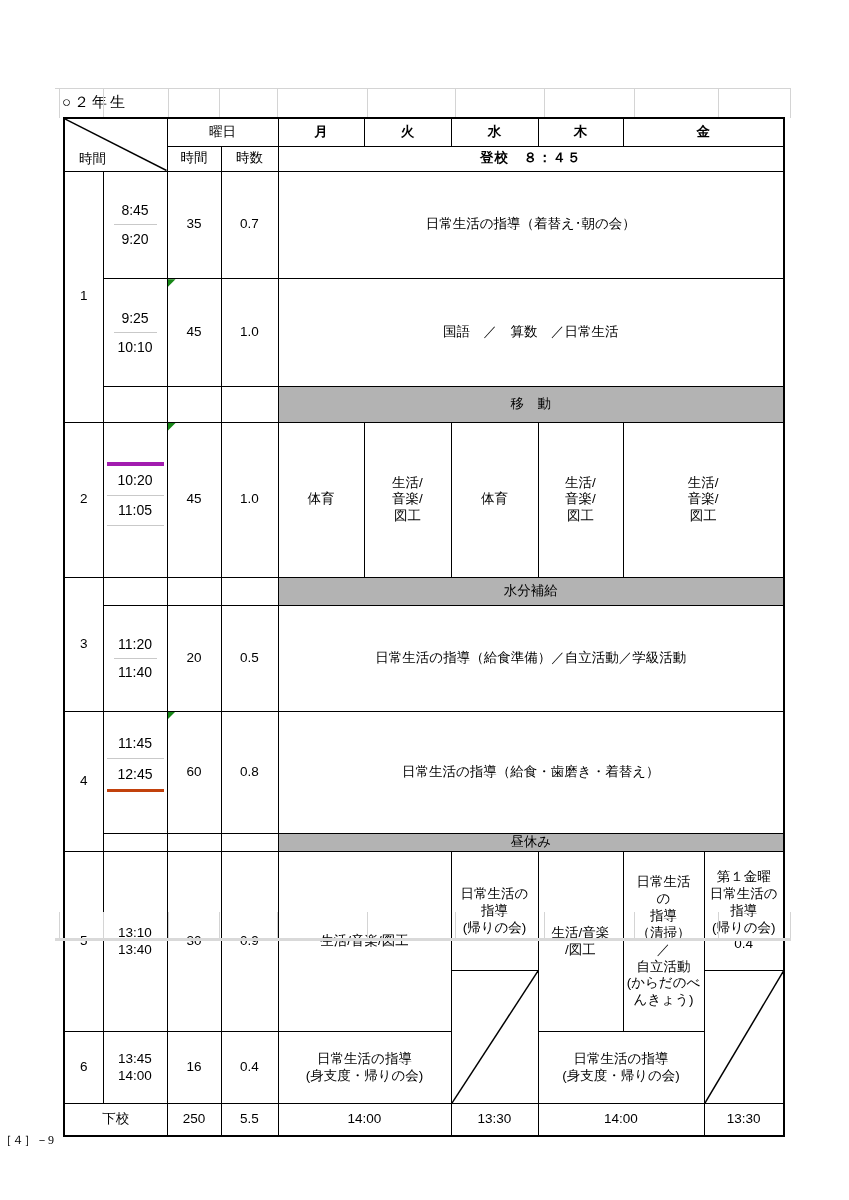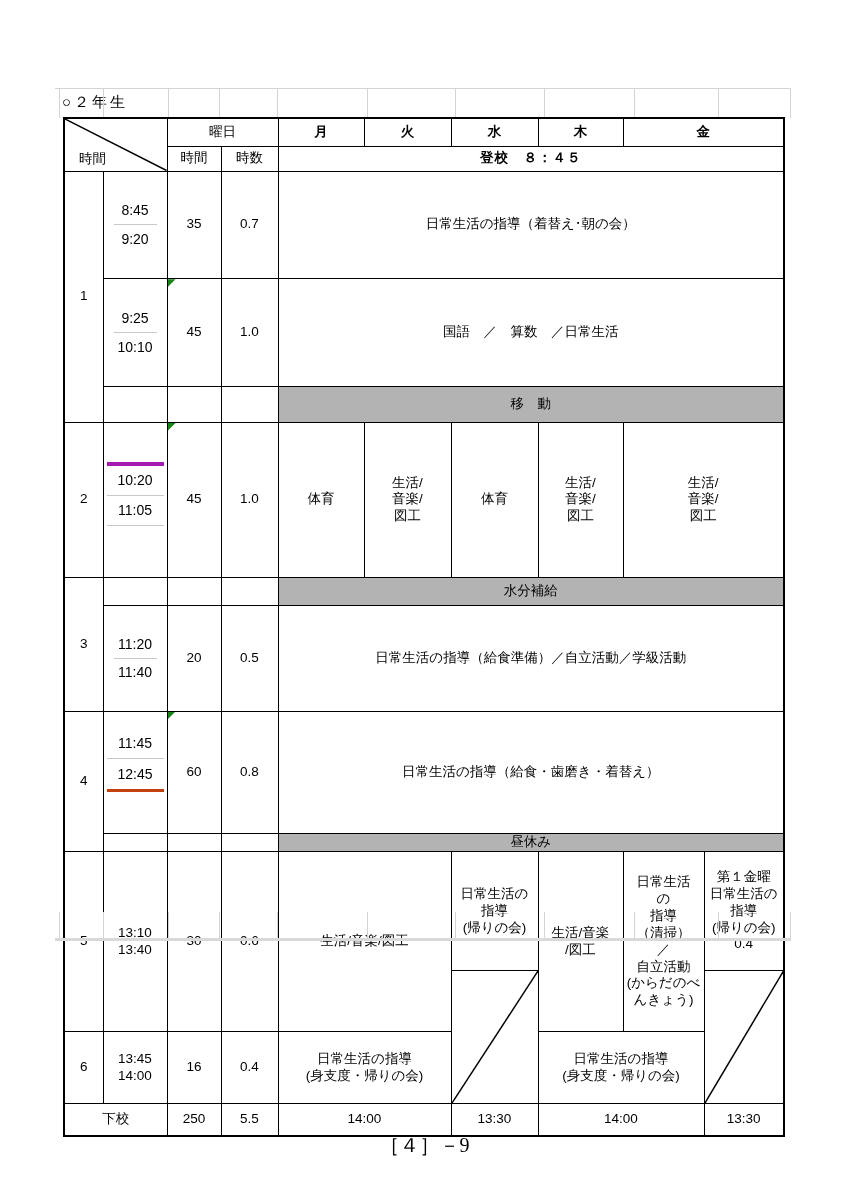--- a/index.html
+++ b/index.html
@@ -31,21 +31,21 @@
   .tpair span{display:block;height:28px;line-height:28px;font-size:14px;}
   .tpair .t2{border-top:1px solid #c9c9c9;}
   .tpair.p2box{margin:22px 1px 34px;border-top:4px solid #a21caf;border-bottom:1px solid #c9c9c9;}
   .tpair.p2box span{height:29px;line-height:29px;}
   .tpair.p3 span{height:27px;line-height:27px;}
   .tpair.p4box{margin:0 1px 24px;border-bottom:3px solid #c2410c;}
   .tpair.p4box span{height:30px;line-height:30px;}
   .stack{font-size:14px;line-height:1.15;}
   
   .tri{position:absolute;left:0;top:0;width:8px;height:8px;background:#178717;clip-path:polygon(0 0,100% 0,0 100%);}
-  .footer{position:absolute;left:0;top:1132px;width:849px;text-align:center;font-family:"Liberation Serif","DejaVu Serif",serif;font-size:20px;}
+  .footer{position:absolute;left:0;top:1132px;width:849px;font-family:"Liberation Serif","DejaVu Serif",serif;font-size:12px;}
 </style>
 </head>
 <body>
 
 <div class="title">○２年生</div>
 
 <div class="faintrow top">
   <div class="vline" style="left:4px"></div>
     <div class="vline" style="left:48px"></div>
   <div class="vline" style="left:113px"></div>
@@ -175,21 +175,21 @@
     <td></td>
     <td></td>
     <td class="band" colspan="6">昼休み</td>
   </tr>
 
   <tr style="height:119px">
     <td class="pnum" rowspan="2">5</td>
     <td class="stack" rowspan="2">13:10
 13:40</td>
     <td class="num" rowspan="2">30</td>
-    <td class="num" rowspan="2">0.6</td>
+    <td class="num" rowspan="2">0.9</td>
     <td colspan="2" rowspan="2">生活/音楽/図工</td>
     <td class="small">日常生活の
 指導
 (帰りの会)</td>
     <td rowspan="2">生活/音楽
 /図工</td>
     <td class="small" rowspan="2">日常生活
 の
 指導
 （清掃）

